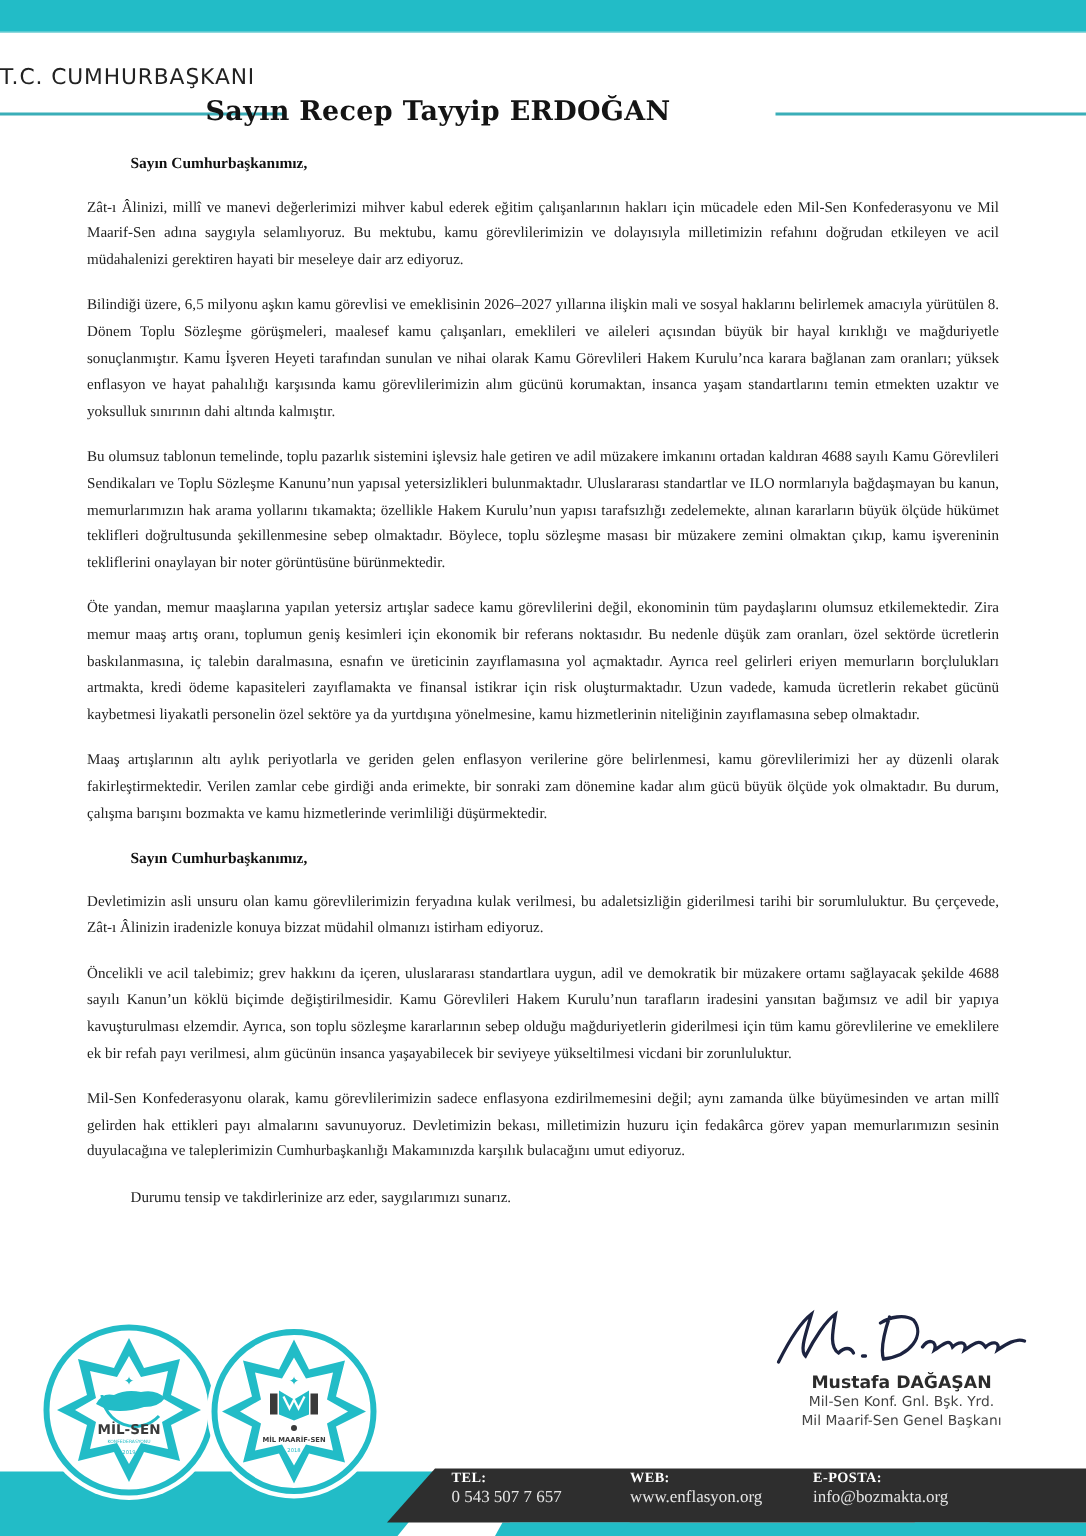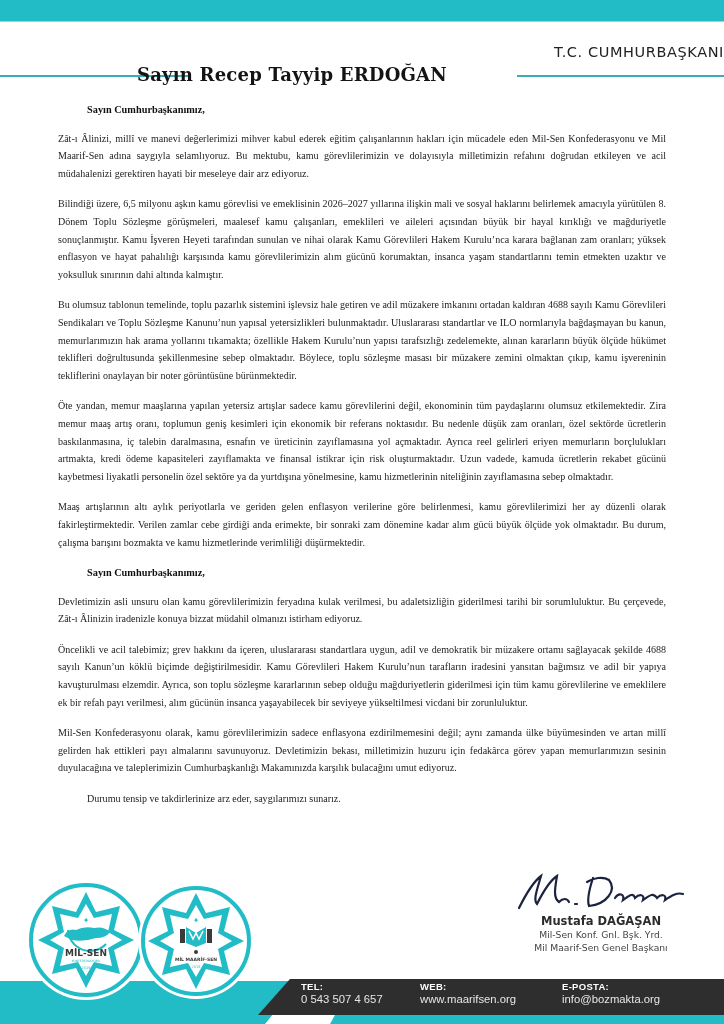--- a/index.html
+++ b/index.html
@@ -1,36 +1,36 @@
 <!DOCTYPE html>
 <html><head>
 <meta charset="utf-8">
 <style>
   html, body { margin: 0; padding: 0; }
   body { width: 724px; height: 1024px; position: relative; background: #ffffff; overflow: hidden; font-family: "Liberation Sans", sans-serif; color: #1e1e1e; }
   .top-bar { position: absolute; left: 0; top: 0; width: 724px; height: 21px; background: #22bcc7; border-bottom: 1px solid #8fd8dd; }
-  .header-title-1 { position: absolute; top: 44px; left: 0; width: 724px; text-align: right; font-family: "DejaVu Sans", sans-serif; font-size: 14.5px; letter-spacing: 0.6px; color: #222; }
+  .header-title-1 { position: absolute; top: 44px; left: 0; width: 724px; text-align: left; font-family: "DejaVu Sans", sans-serif; font-size: 14.5px; letter-spacing: 0.6px; color: #222; }
   .header-title-2 { position: absolute; top: 64px; left: 0; width: 584px; text-align: center; font-family: "DejaVu Serif", serif; font-size: 18px; font-weight: 600; color: #141414; letter-spacing: 0.2px; }
   .rule-left { position: absolute; top: 75px; left: 0; width: 190px; height: 2px; background: #3aaeb8; }
   .rule-right { position: absolute; top: 75px; left: 517px; width: 207px; height: 2px; background: #3aaeb8; }
   .content { position: absolute; top: 101px; left: 58px; width: 608px; font-family: Liberation Serif, serif; font-size: 10.05px; line-height: 17.7px; color: #232323; }
   .salutation { font-weight: bold; padding-left: 29px; margin: 0 0 11px 0; font-size: 10.3px; color: #111; }
   .para { text-align: justify; margin: 0 0 12.5px 0; }
   .closing { padding-left: 29px; margin-top: 0; }
   .signature-wrap { position: absolute; top: 868px; left: 476px; width: 250px; text-align: center; }
   .signature-svg { display: block; margin: 0 auto; }
   .signer-name { font-family: "DejaVu Sans", sans-serif; font-weight: bold; font-size: 11.5px; color: #2c2c2c; margin-top: 0; }
   .signer-title { font-family: "DejaVu Sans", sans-serif; font-size: 9.2px; color: #444; line-height: 13px; }
   .footer-teal { position: absolute; left: 0; top: 975px; width: 724px; height: 49px; }
-  .contact { position: absolute; top: 981px; font-family: Liberation Sans, sans-serif; color: #fff; }
+  .contact { position: absolute; top: 981px; font-family: Liberation Serif, serif; color: #fff; }
   .contact .lbl { font-weight: bold; font-size: 9.5px; letter-spacing: 0.3px; }
   .contact .val { font-size: 11.3px; color: #e6e6e6; margin-top: 1px; }
   .c-tel { left: 301px; }
   .c-web { left: 420px; }
-  .c-mail { left: 562px; }
+  .c-mail { left: 542px; }
   .logo { position: absolute; }
   .logo-1 { left: 24px; top: 878px; }
   .logo-2 { left: 136px; top: 881px; }
 </style>
 </head>
 <body>
 
 <div class="top-bar"></div>
 
 <div class="header-title-1">T.C. CUMHURBAŞKANI</div>
@@ -97,22 +97,22 @@
     <path d="M8 40 C14 28 22 14 30 8 C26 22 22 32 26 36 C32 24 40 12 46 8 C44 20 42 30 48 34 C52 30 56 30 58 34 M64 36 L66 36" fill="none" stroke="#1c2340" stroke-width="2.2" stroke-linecap="round"></path>
     <path d="M82 10 C78 22 76 32 78 38 C96 36 106 22 98 12 C92 8 82 10 76 14 M104 30 C108 24 114 26 112 32 C118 28 122 24 124 30 C128 26 134 26 132 32 C138 28 142 24 146 30 C150 26 156 26 154 32 C160 28 166 24 172 26" fill="none" stroke="#1c2340" stroke-width="2.2" stroke-linecap="round"></path>
   </svg>
   <div class="signer-name">Mustafa DAĞAŞAN</div>
   <div class="signer-title">Mil-Sen Konf. Gnl. Bşk. Yrd.</div>
   <div class="signer-title">Mil Maarif-Sen Genel Başkanı</div>
 </div>
 
 <div class="contact c-tel">
   <div class="lbl">TEL:</div>
-  <div class="val">0 543 507 4 657</div>
+  <div class="val">0 543 507 7 657</div>
 </div>
 <div class="contact c-web">
   <div class="lbl">WEB:</div>
-  <div class="val">www.maarifsen.org</div>
+  <div class="val">www.enflasyon.org</div>
 </div>
 <div class="contact c-mail">
   <div class="lbl">E-POSTA:</div>
   <div class="val">info@bozmakta.org</div>
 </div>
 
 </body></html>

